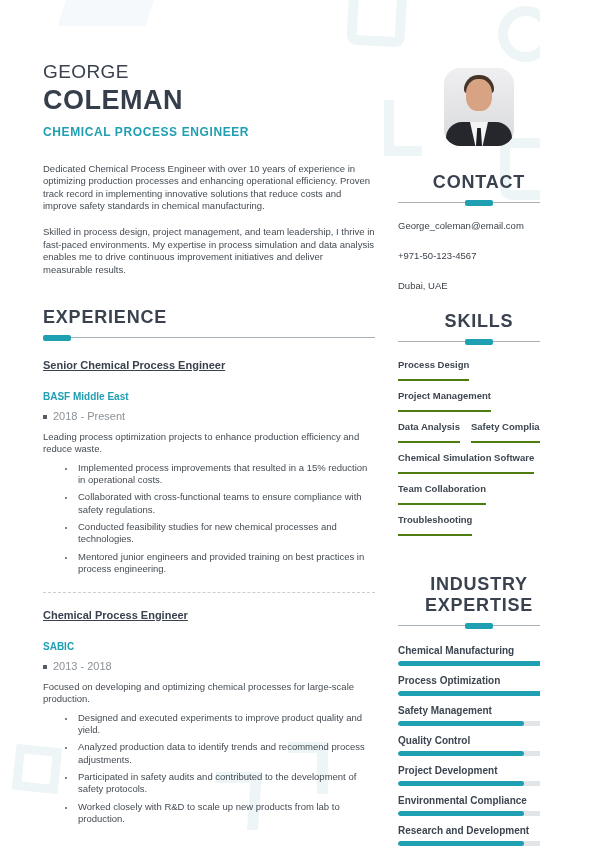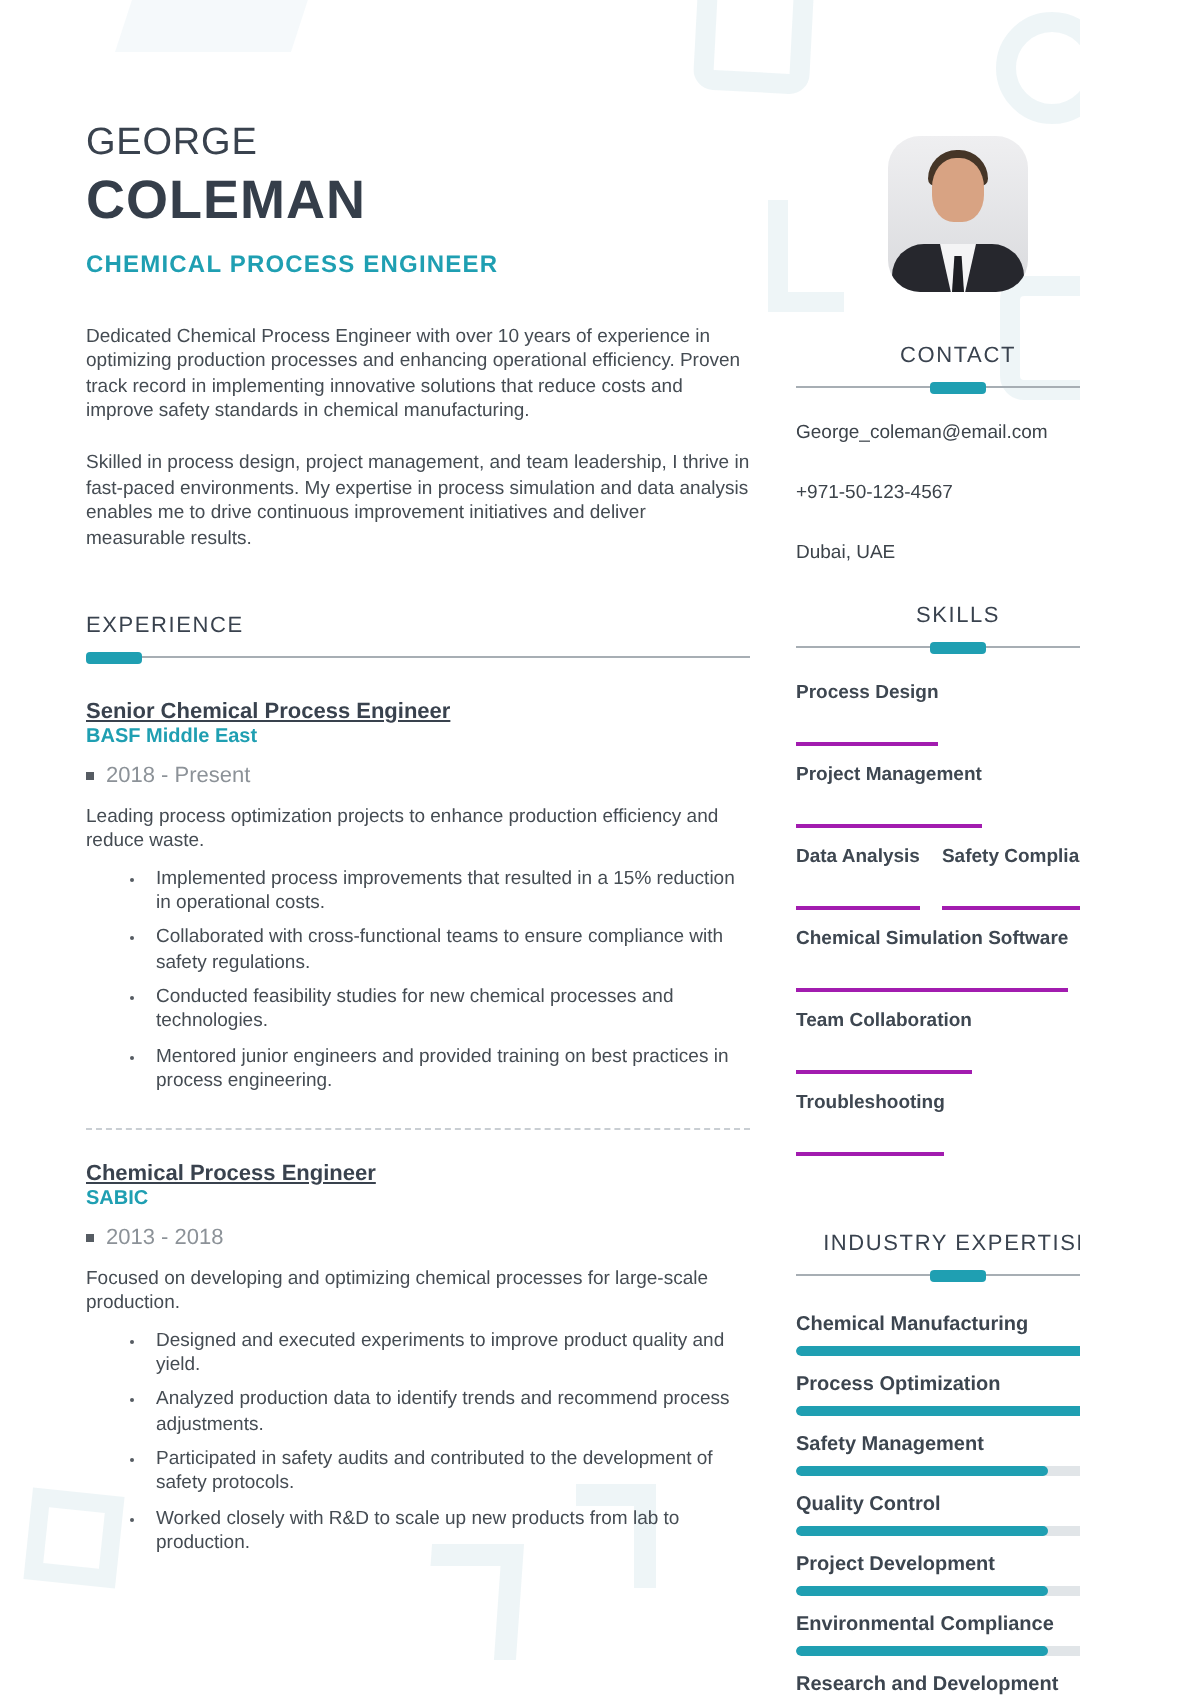--- a/index.html
+++ b/index.html
@@ -38,55 +38,55 @@
   
   .name-first { font-size: 19px; font-weight: 500; color: var(--dark); letter-spacing: 0.4px; line-height: 1.1; }
   .name-last  { font-size: 27px; font-weight: 800; color: #353e4a; letter-spacing: 0.5px; line-height: 1.1; margin-top: 3px; }
   .role-title { font-size: 12px; font-weight: 600; color: var(--accent); letter-spacing: 0.6px; margin-top: 9px; }
 
   
   .summary { margin-top: 24px; }
   .summary p { margin: 0 0 13px 0; font-size: 9.5px; line-height: 1.33; color: var(--body); }
 
   
-  .sec-head { font-size: 11px; font-weight: 400; color: var(--dark); letter-spacing: 0.8px; }
+  .sec-head { font-size: 18px; font-weight: 700; color: var(--dark); letter-spacing: 0.8px; }
   .sec-head.center { text-align: center; }
   .rule { position: relative; height: 6px; margin-top: 7px; }
   .rule .line { position: absolute; left: 0; right: 0; top: 2px; height: 1px; background: var(--line); }
   .rule .seg { position: absolute; top: 0; height: 6px; width: 28px; background: var(--accent); border-radius: 2px; }
   .rule.center .seg { left: 50%; transform: translateX(-50%); }
   .rule.left .seg { left: 0; }
 
   
   .experience { margin-top: 30px; }
   .job { margin-top: 18px; }
   .job + .job { border-top: 1px dashed #c9ced3; margin-top: 16px; padding-top: 16px; }
   .job-title { font-size: 11px; font-weight: 700; color: var(--dark); text-decoration: underline; }
-  .job-company { font-size: 10px; font-weight: 700; color: var(--accent); margin-top: 1px; }
+  .job-company { font-size: 10px; font-weight: 700; color: var(--accent); margin-top: 20px; }
   .job-dates { font-size: 11px; color: var(--muted); margin-top: 8px; }
   .job-dates .sq { display: inline-block; width: 4px; height: 4px; background: #565c63; margin-right: 6px; vertical-align: 1px; }
   .job-intro { font-size: 9.5px; line-height: 1.33; color: var(--body); margin-top: 9px; }
   .job ul { margin: 6px 0 0 0; padding-left: 33px; }
   .job li { font-size: 9.5px; line-height: 1.32; color: var(--body); margin-bottom: 4.5px; padding-left: 2px; }
   .job li::marker { color: #565c63; font-size: 8px; }
 
   
   .photo { width: 70px; height: 78px; border-radius: 16px; margin: 6px auto 0; position: relative; overflow: hidden; background: linear-gradient(180deg, #efeff1 0%, #d9dadd 100%); }
   .photo .hair { position: absolute; left: 50%; top: 7px; transform: translateX(-50%); width: 30px; height: 18px; background: #453527; border-radius: 16px 16px 4px 4px; }
   .photo .head { position: absolute; left: 50%; top: 11px; transform: translateX(-50%); width: 26px; height: 32px; background: #d8a383; border-radius: 46% 46% 42% 42%; }
   .photo .suit { position: absolute; left: 50%; bottom: -8px; transform: translateX(-50%); width: 66px; height: 32px; background: #26272d; border-radius: 16px 16px 0 0; }
   .photo .shirt { position: absolute; left: 50%; bottom: 0; transform: translateX(-50%); width: 18px; height: 24px; background: #f4f4f5; clip-path: polygon(0 0, 100% 0, 70% 100%, 30% 100%); }
   .photo .tie { position: absolute; left: 50%; bottom: 0; transform: translateX(-50%); width: 6px; height: 18px; background: #1d1e23; clip-path: polygon(20% 0, 80% 0, 100% 100%, 0 100%); }
 
   .side-section { margin-top: 26px; }
   .contact-list { margin-top: 14px; }
   .contact-item { font-size: 9.5px; color: #3c434a; margin-bottom: 19px; }
 
   .skills-wrap { margin-top: 14px; display: flex; flex-wrap: wrap; column-gap: 11px; row-gap: 9px; }
-  .skill { font-size: 9.5px; font-weight: 700; color: #3e4751; padding-bottom: 19px; border-bottom: 2px solid #a21caf; }
+  .skill { font-size: 9.5px; font-weight: 700; color: #3e4751; padding-bottom: 9px; border-bottom: 2px solid #4d7c0f; }
 
   .exp-list { margin-top: 16px; }
   .exp-item { margin-bottom: 9px; }
   .exp-label { font-size: 10px; font-weight: 700; color: #3c454f; margin-bottom: 5px; }
   .exp-bar { height: 5px; background: var(--track); border-radius: 3px; overflow: hidden; }
   .exp-fill { height: 100%; background: var(--accent); border-radius: 3px; }
 </style>
 </head>
 <body>
 

